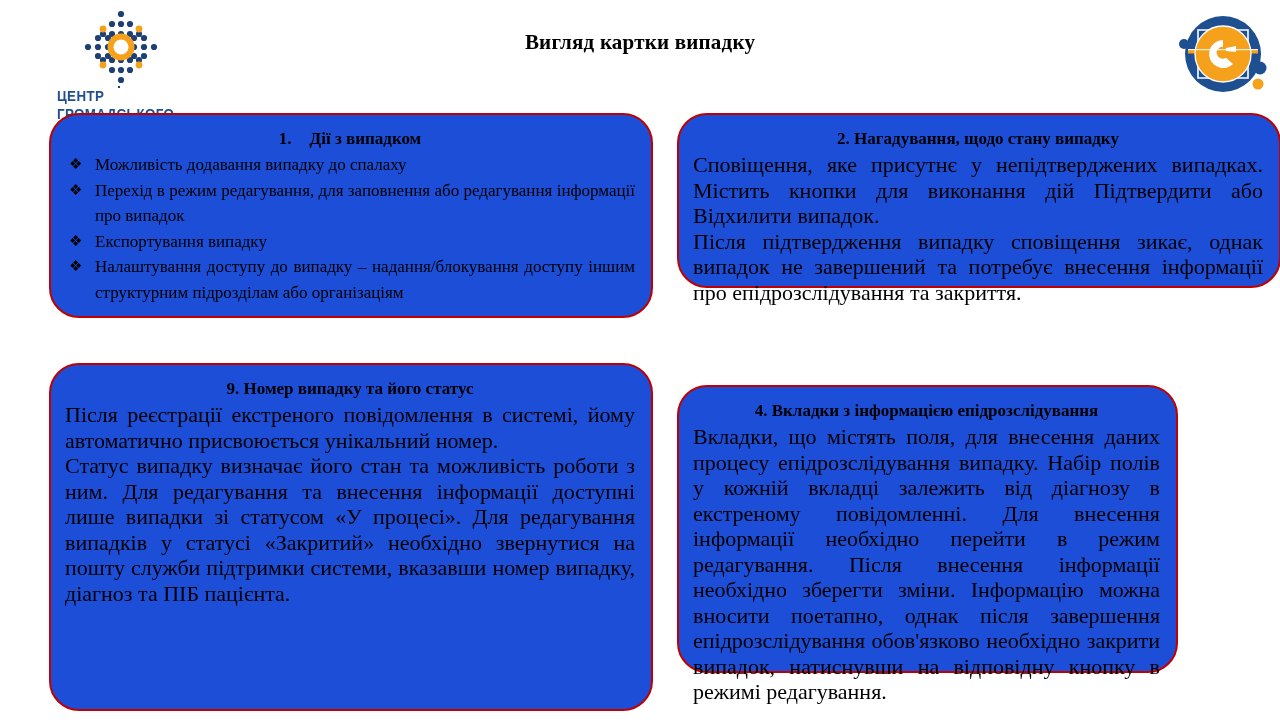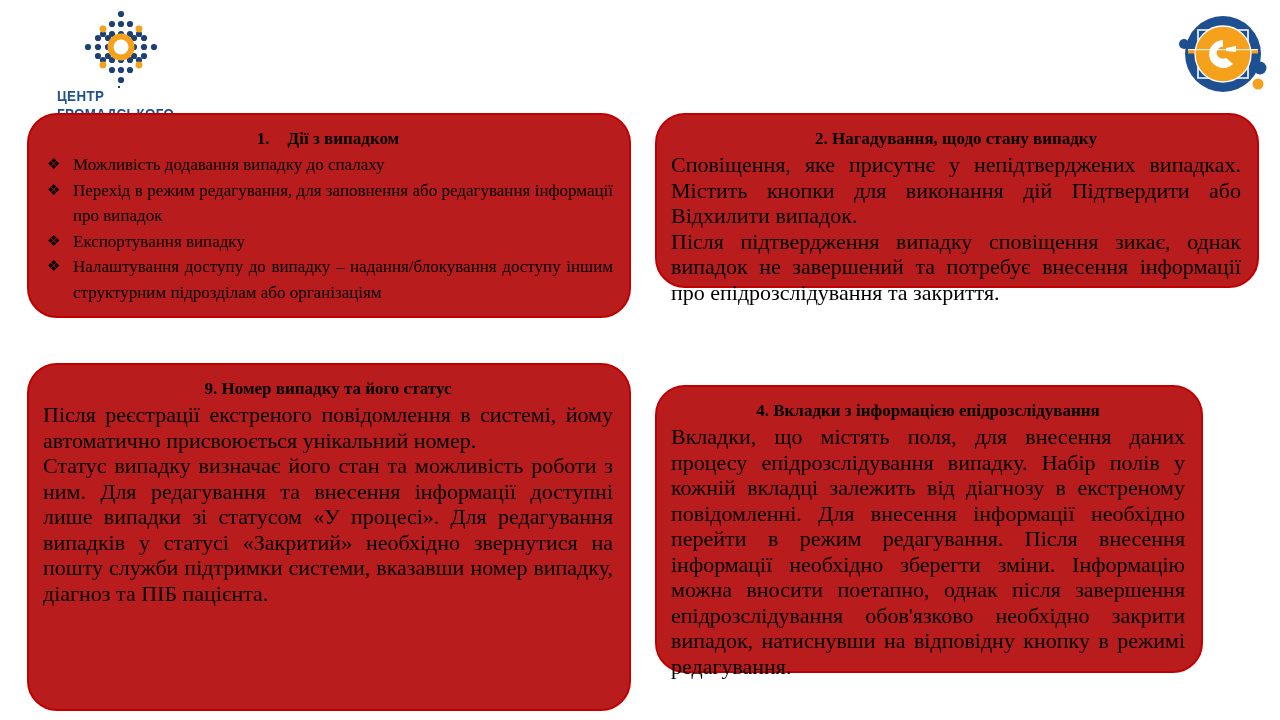--- a/index.html
+++ b/index.html
@@ -78,27 +78,28 @@
     width: 98px;
     height: 92px;
   }
 
   
   .box {
     position: absolute;
     border: 2.2px solid #C00000;
     border-radius: 30px;
     box-sizing: border-box;
-    background: #b91c1c;
+    background: #1d4ed8;
     padding: 10px 16px 13px 14px;
+    margin-left: 22px;
   }
   .box-1 { left: 27px;  top: 113px; width: 604px; height: 205px; }
   .box-2 { left: 655px; top: 113px; width: 604px; height: 175px; }
   .box-3 { left: 27px;  top: 363px; width: 604px; height: 348px; }
-  .box-4 { left: 655px; top: 385px; width: 548px; height: 288px; }
+  .box-4 { left: 655px; top: 385px; width: 501px; height: 288px; }
 
   .box-heading {
     text-align: center;
     font-weight: bold;
     font-size: 17px;
     line-height: 24px;
     margin: 2px 0 1px 0;
   }
   .box-heading .num-indent {
     display: inline-block;
@@ -189,20 +190,21 @@
 
     <div class="logo-divider"></div>
 
     <div class="logo-wordmark">
       <div>ЦЕНТР</div>
       <div>ГРОМАДСЬКОГО</div>
       <div>ЗДОРОВ'Я</div>
     </div>
   </div>
 
+  <div class="title">Вигляд картки випадку</div>
 
   <svg class="logo-right" viewBox="0 0 98 92">
     <circle cx="24" cy="30" r="7.5" fill="#F5A11B"></circle>
     <circle cx="10" cy="38" r="5" fill="#1d4f91"></circle>
     <circle cx="86" cy="62" r="6.5" fill="#1d4f91"></circle>
     <circle cx="84" cy="78" r="5.5" fill="#F5A11B"></circle>
     <circle cx="49" cy="48" r="38" fill="#1d4f91"></circle>
     <g stroke="#ffffff" stroke-width="1.6" fill="none">
       <path d="M24 24 H74 V72 H24 Z"></path>
     </g>

